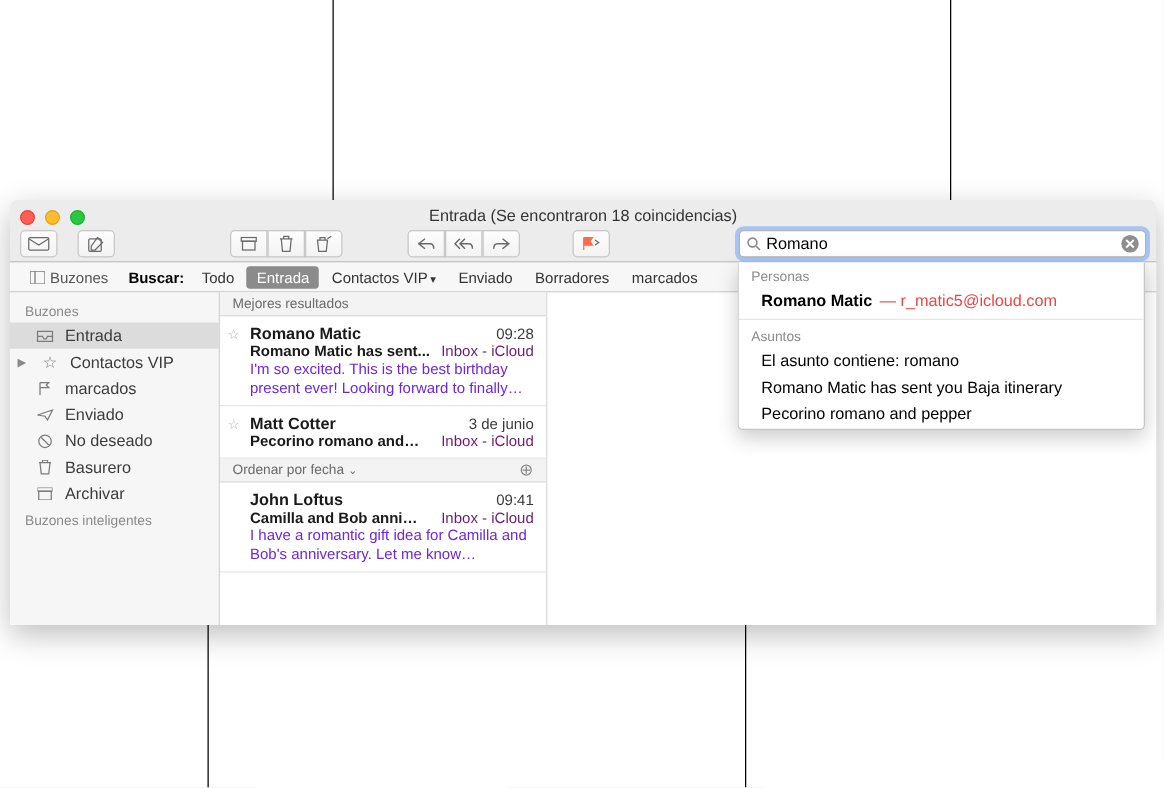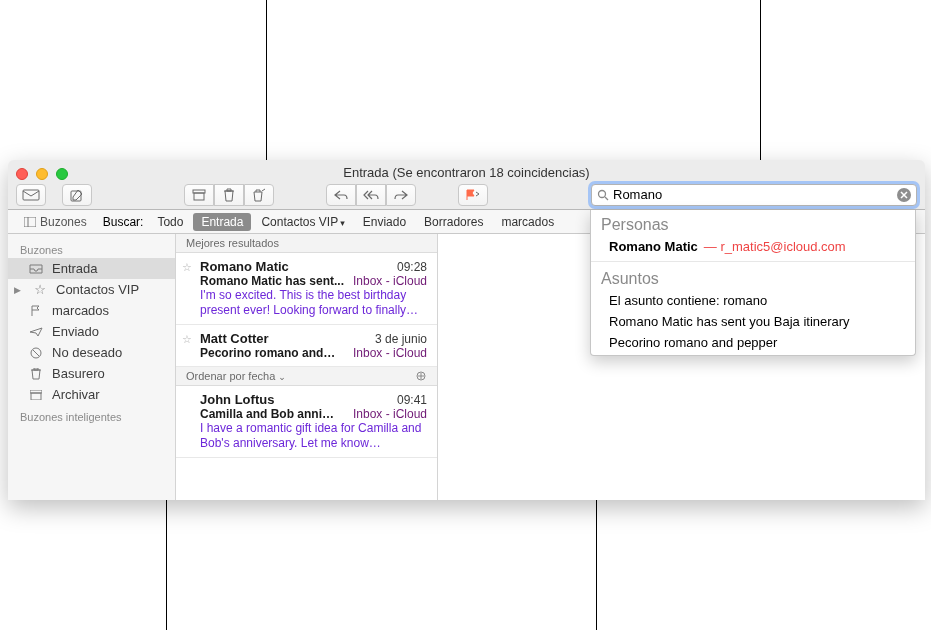--- a/index.html
+++ b/index.html
@@ -91,21 +91,21 @@
       border-bottom: 1px solid #c9c9c9;
       display: flex;
       align-items: center;
       padding: 0 10px;
       font-size: 12px;
       gap: 2px;
     }
     .scope-mailboxes-btn {
       display:flex; align-items:center; gap:4px; color:#555; padding: 1px 6px;
     }
-    .scope-label { font-weight: normal; margin-left: 8px; margin-right:4px;}
+    .scope-label { font-weight: bold; margin-left: 8px; margin-right:4px;}
     .scope-item { padding: 2px 8px; border-radius: 3px; color:#333; }
     .scope-item.active { background: #8b8b8b; color: #fff; }
     .scope-item .chev { font-size:9px; margin-left:2px;}
     
     .body-area { display: flex; height: calc(100% - 74px); }
     
     .sidebar {
       width: 168px;
       background: #f6f6f6;
       border-right: 1px solid #d4d4d4;
@@ -151,21 +151,21 @@
       width: 326px;
       background: #fff;
       border: 1px solid #c6c6c6;
       border-top:none;
       border-radius: 0 0 4px 4px;
       box-shadow: 0 6px 16px rgba(0,0,0,0.2);
       font-size: 13px;
       z-index: 50;
     }
     .sugg-section { padding: 4px 0 2px; }
-    .sugg-title { font-size: 16px; color: #8a8a8a; padding: 2px 10px; }
+    .sugg-title { font-size: 11px; color: #8a8a8a; padding: 2px 10px; }
     .sugg-row { padding: 3px 18px; display:flex; gap:6px;}
     .sugg-row .name { font-weight:600; }
     .sugg-row .email { color:#ef4444; }
     .sugg-divider { border-top:1px solid #e7e7e7; margin: 2px 0;}
     
     
     .vline { position:absolute; width:1px; background:#000; }
     .l1 { left: 266px; top: 0; height: 249px; }
     .l2 { left: 760px; top: 0; height: 191px; }
     .l3 { left: 166px; top: 412px; height: 218px; }

